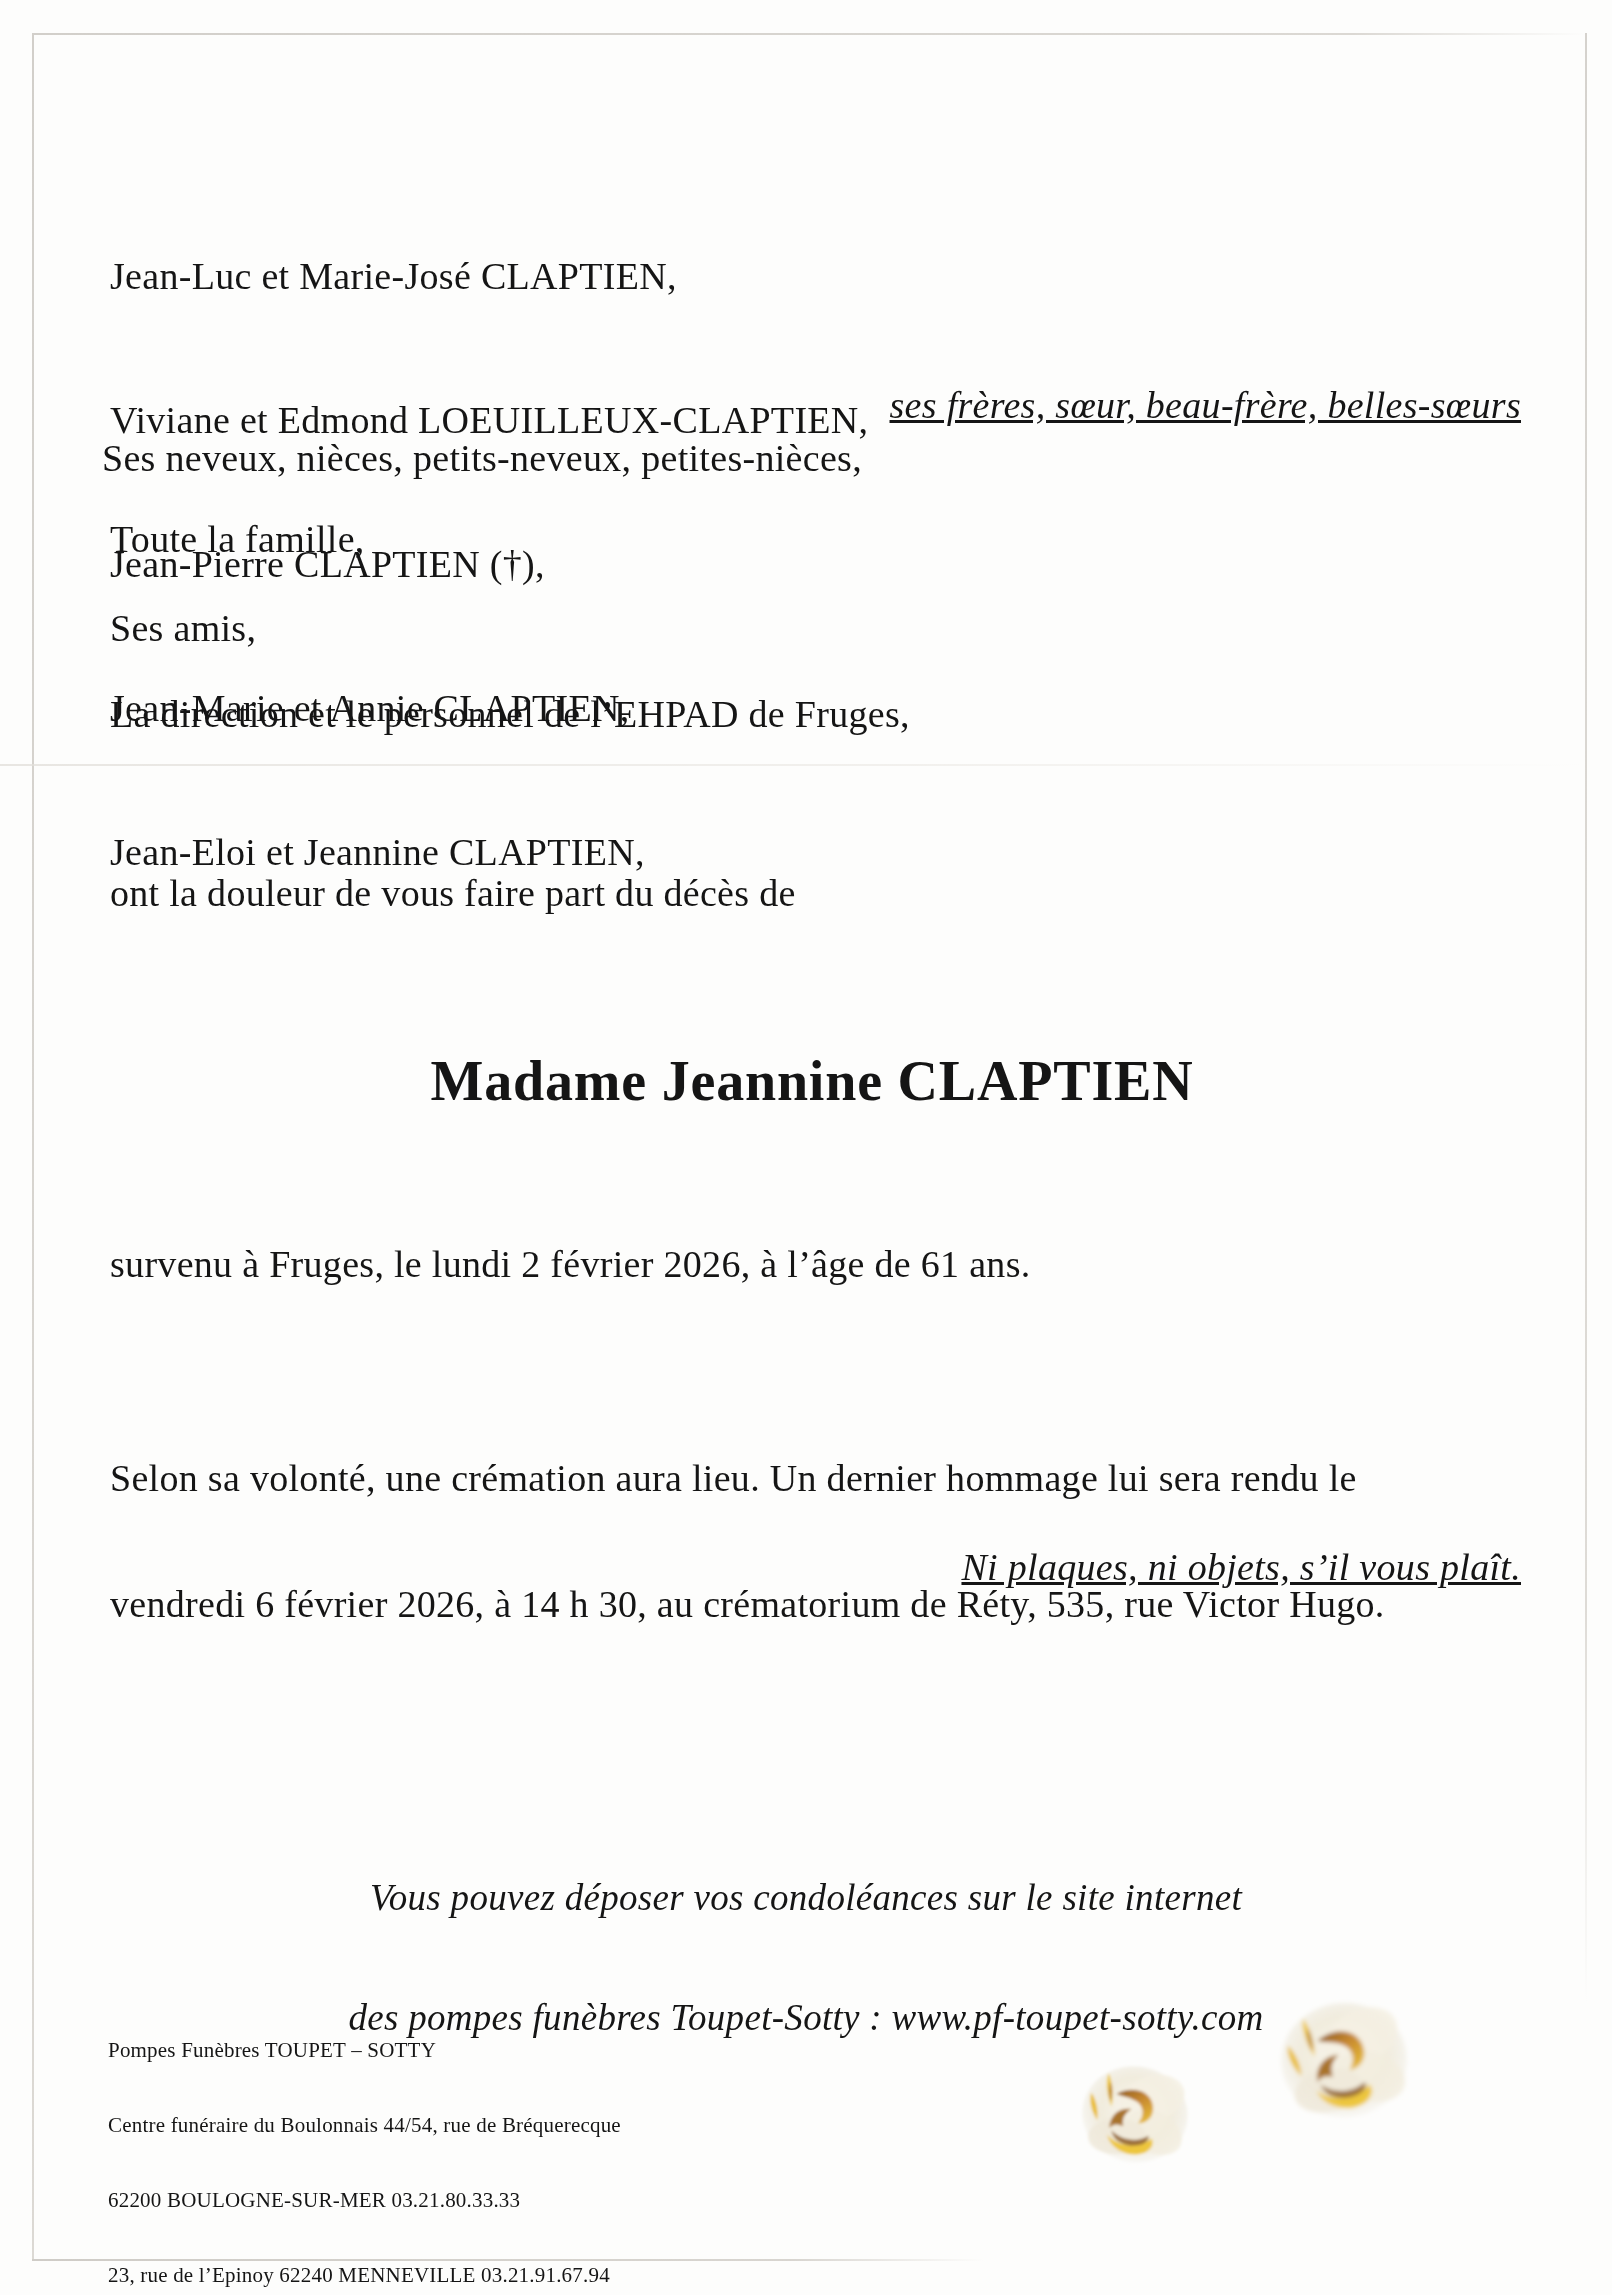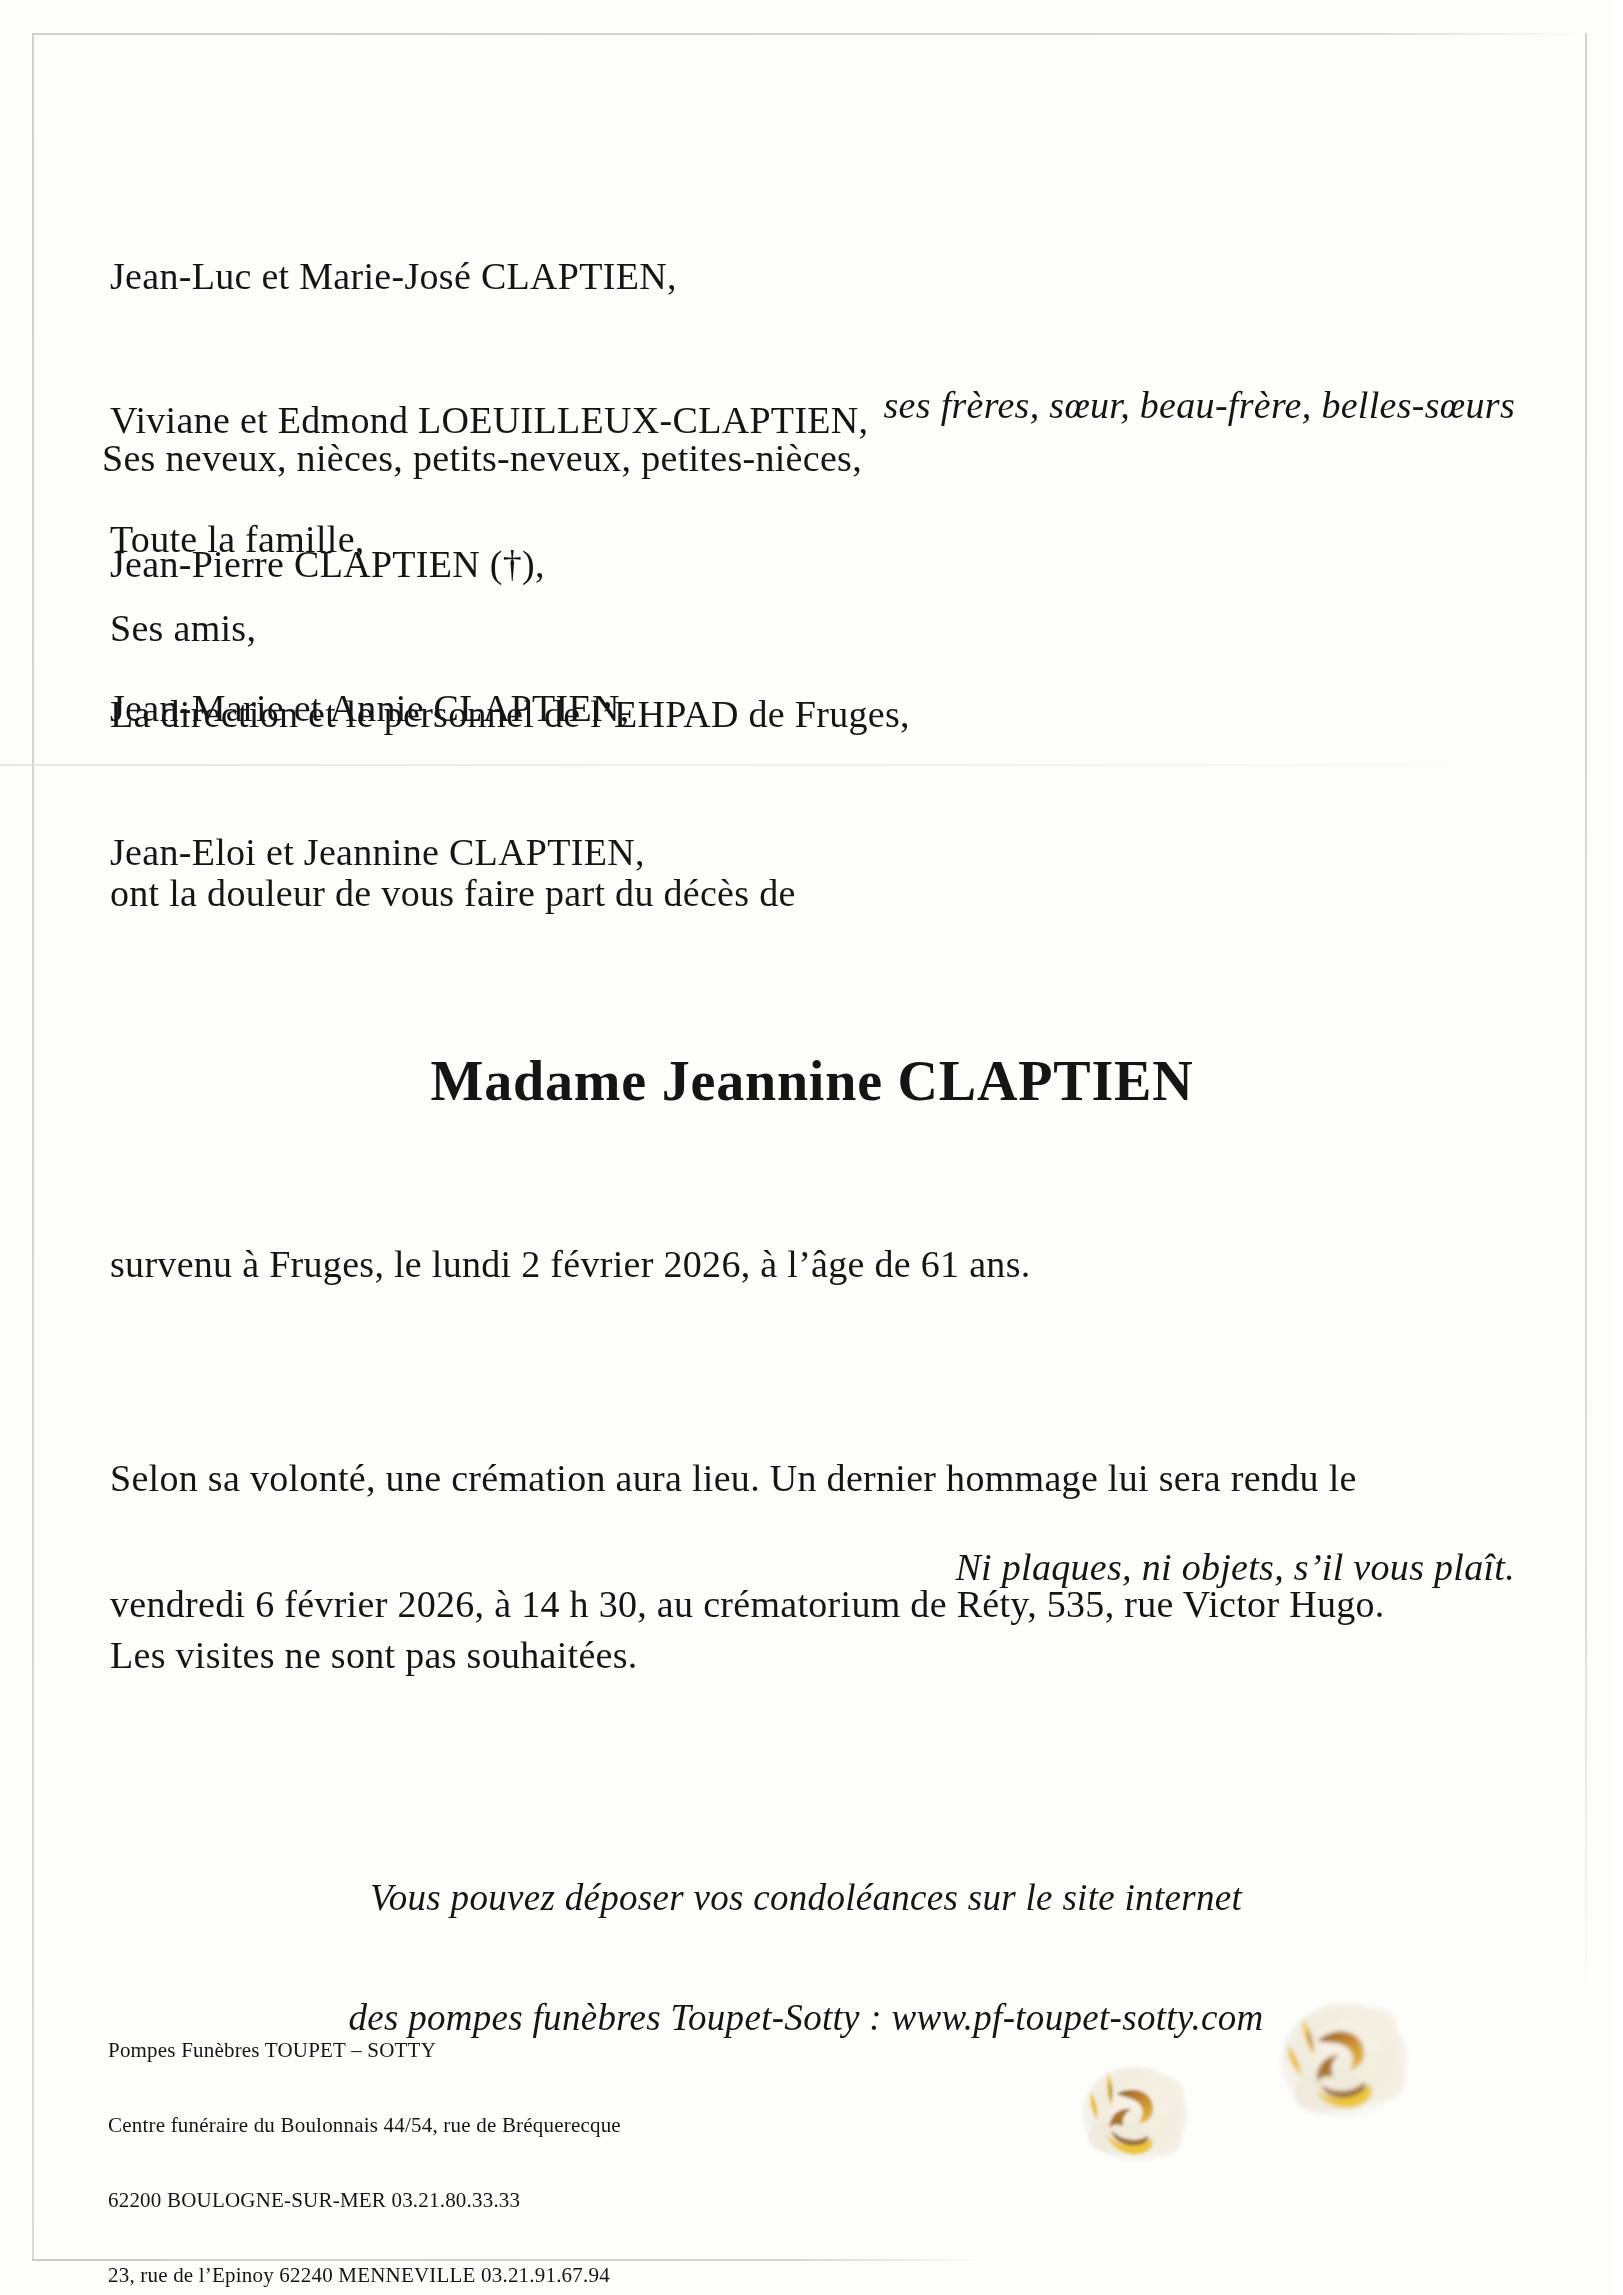--- a/index.html
+++ b/index.html
@@ -21,21 +21,21 @@
   .frame-right{left:1585px;top:33px;width:1.6px;height:1969px;
     background:linear-gradient(to bottom,#d5d2cd 0%,#dedbd6 80%,rgba(222,219,214,0) 100%);}
   .frame-bottom{left:32px;top:2259px;width:952px;height:1.6px;
     background:linear-gradient(to right,#cfccc7 0%,#d8d5d0 80%,rgba(216,213,208,0) 100%);}
   .scan-crease{left:0px;top:764px;width:1586px;height:1.6px;
     background:linear-gradient(to right,rgba(225,222,217,.75),rgba(232,229,224,.5) 60%,rgba(232,229,224,0));}
 
   .t{position:absolute;font-size:38px;line-height:48px;letter-spacing:0.3px;white-space:pre;}
   .stack div{white-space:pre;}
   .italic{font-style:italic;}
-  .right-al{right:97px;text-align:right;left:auto;}
+  .right-al{right:91px;text-align:right;left:auto;text-decoration:underline;}
   .center-al{left:0;width:100%;text-align:center;}
   .title{font-weight:bold;font-size:56px;line-height:64px;letter-spacing:0.8px;}
   .tight{line-height:42px;}
   .cond{font-size:37px;line-height:40px;}
   .footer{font-size:21px;line-height:25px;letter-spacing:0.2px;}
 
   .flower{position:absolute;}
   .flower svg{display:block;}
 </style>
 </head>
@@ -73,21 +73,20 @@
 
   <div class="t" style="left:110px;top:1240px;">survenu à Fruges, le lundi 2 février 2026, à l’âge de 61 ans.</div>
 
   <div class="t stack tight" style="left:110px;top:1373px;">
     <div>Selon sa volonté, une crémation aura lieu. Un dernier hommage lui sera rendu le</div>
     <div>vendredi 6 février 2026, à 14 h 30, au crématorium de Réty, 535, rue Victor Hugo.</div>
   </div>
 
   <div class="t italic right-al" style="top:1543px;">Ni plaques, ni objets, s’il vous plaît.</div>
 
-  <div class="t" style="left:110px;top:1631px;">Les visites ne sont pas souhaitées.</div>
 
   <div class="t stack italic cond center-al" style="top:1798px;">
     <div>Vous pouvez déposer vos condoléances sur le site internet</div>
     <div>des pompes funèbres Toupet-Sotty : www.pf-toupet-sotty.com</div>
   </div>
 
   <div class="t stack footer" style="left:108px;top:1988px;">
     <div>Pompes Funèbres TOUPET – SOTTY</div>
     <div>Centre funéraire du Boulonnais 44/54, rue de Bréquerecque</div>
     <div>62200 BOULOGNE-SUR-MER 03.21.80.33.33</div>

